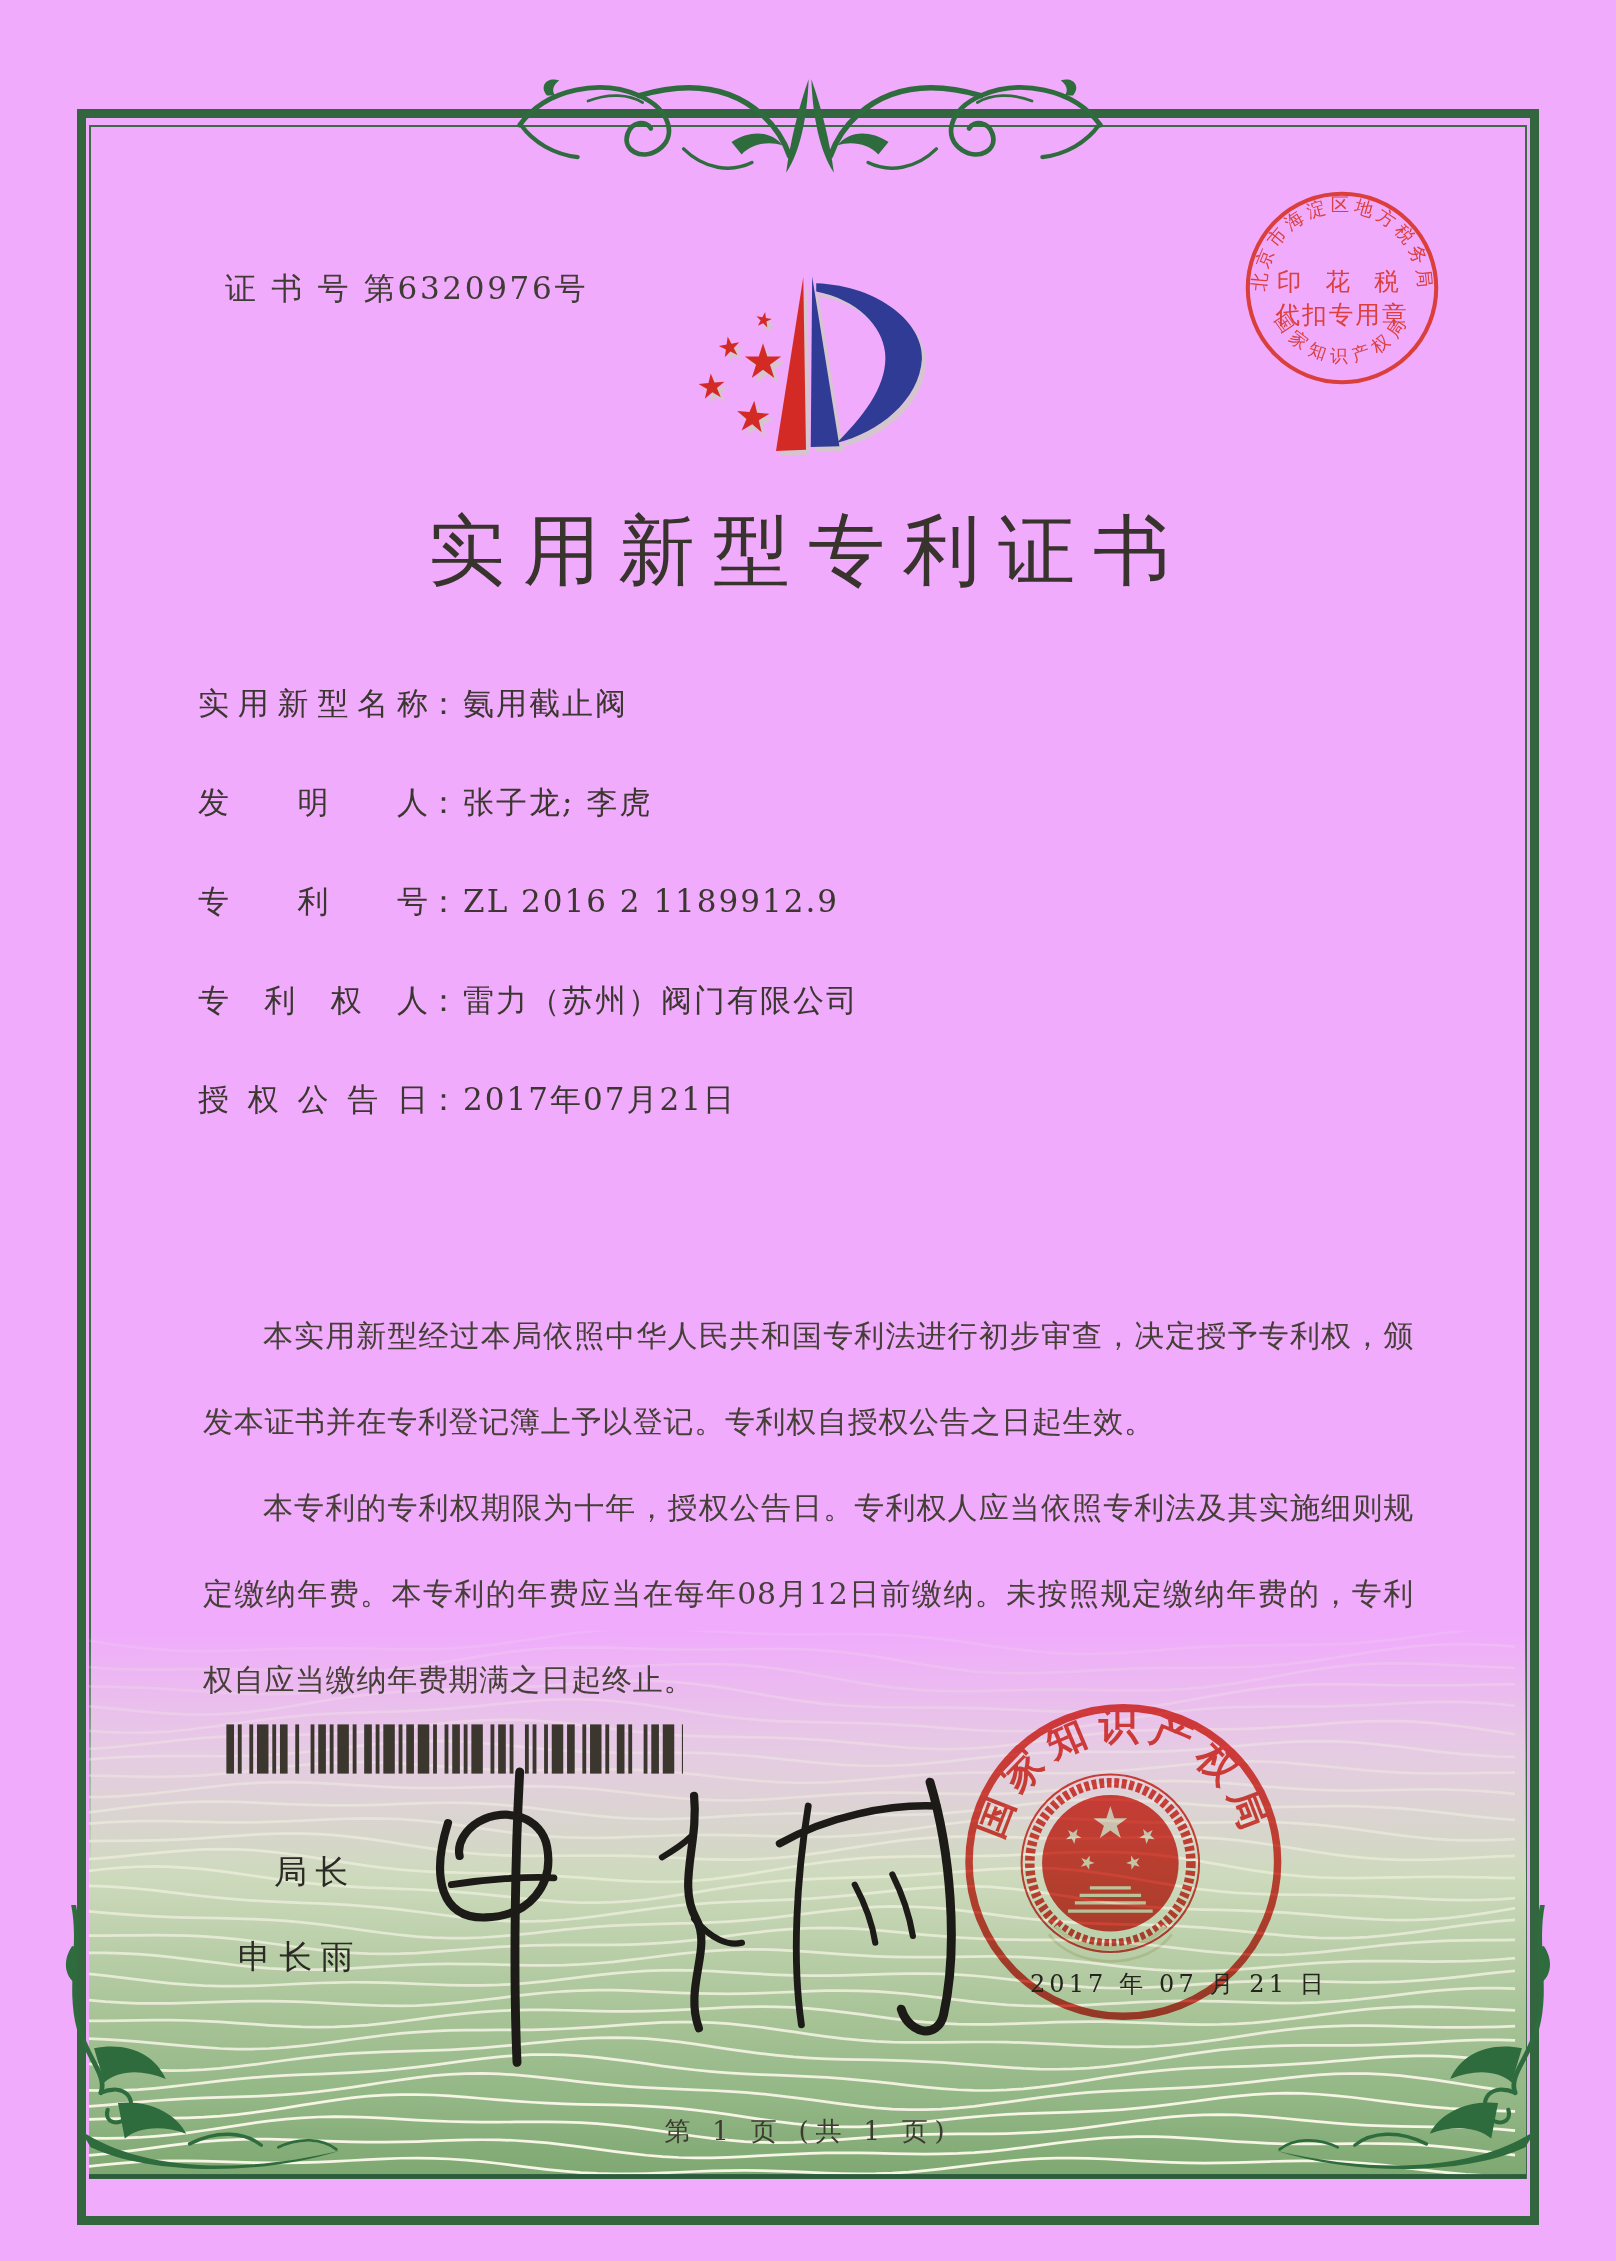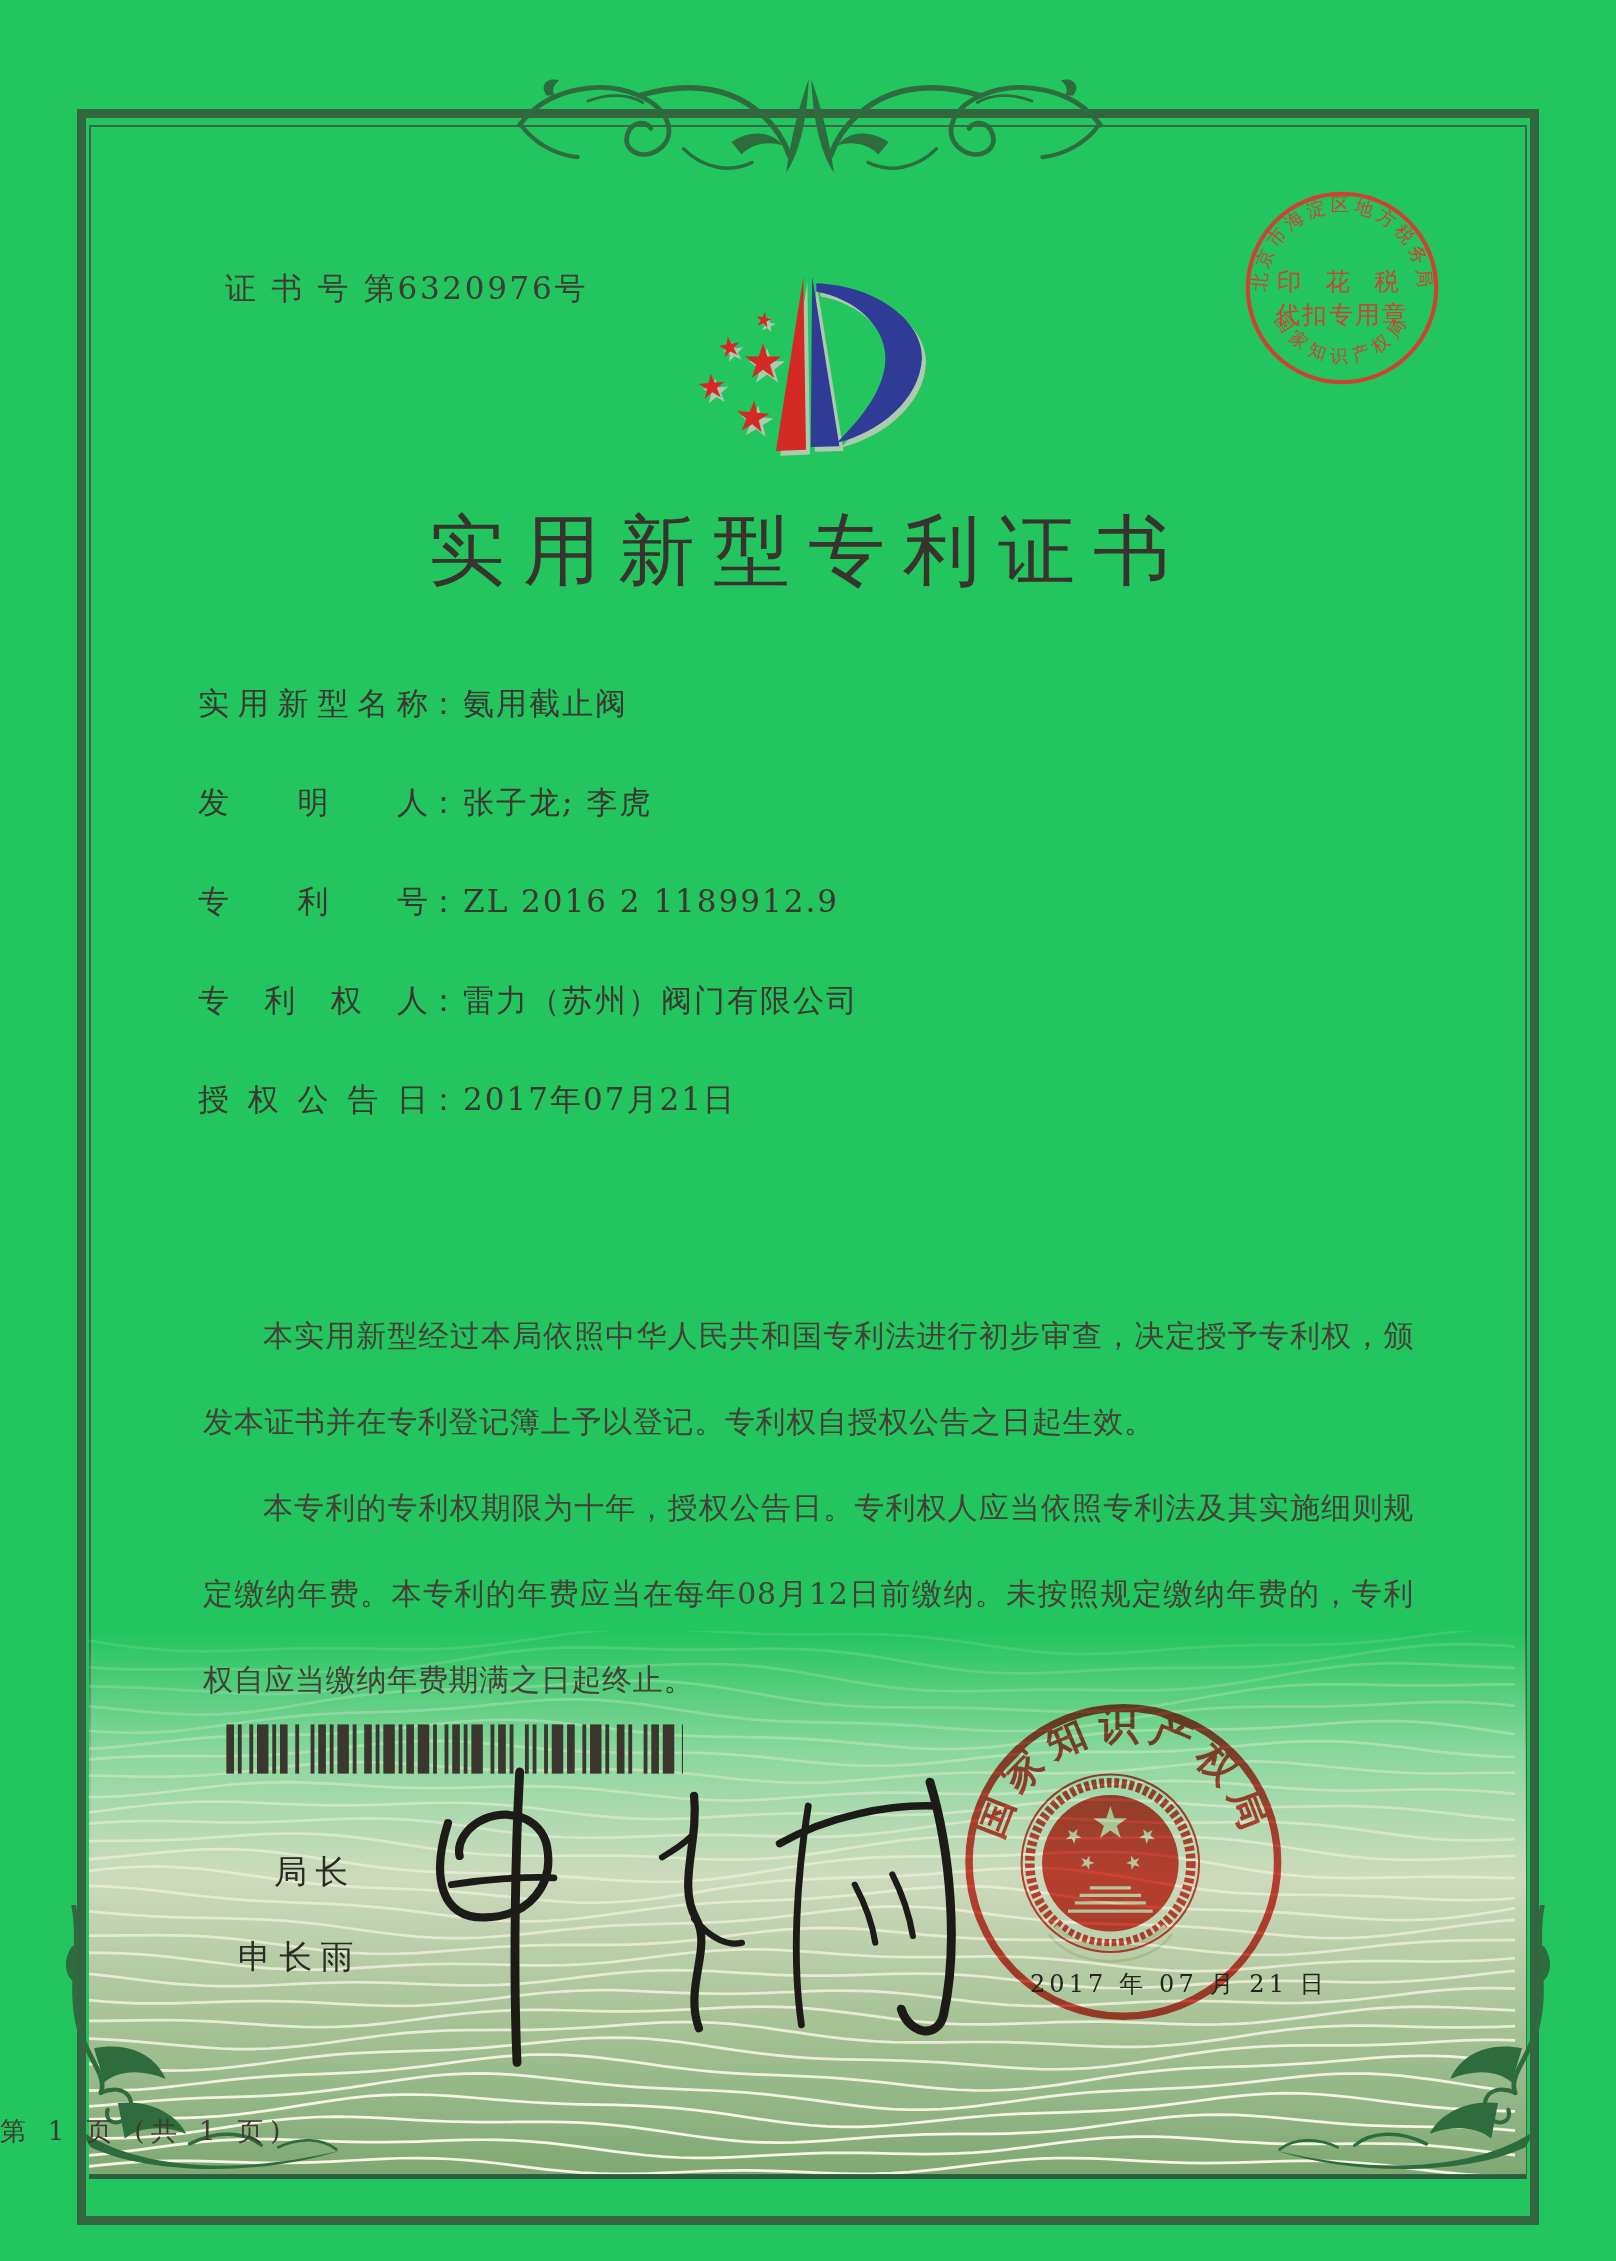--- a/index.html
+++ b/index.html
@@ -1,18 +1,18 @@
 <!DOCTYPE html>
 <html style="font-size:11px"><head>
 <meta charset="utf-8">
 <style>
   html,body{margin:0;padding:0;background:#e8e6d8;}
   .page{
     position:relative;width:1616px;height:2261px;overflow:hidden;
-    background:#22c55e;
+    background:#f0abfc;
     font-family:"DejaVu Serif","Liberation Serif",serif;
     color:#3a352f;
   }
   
   .frame-outer{position:absolute;left:77px;right:77px;top:109px;bottom:36px;
     border:9px solid #33663f;}
   .frame-inner{position:absolute;left:89px;right:89px;top:125px;bottom:82px;
     border:2px solid #3a6b45;}
   .abs{position:absolute;}
   .cert-no{left:225px;top:268px;font-size:31px;letter-spacing:2.7px;color:#403b35;}
@@ -29,21 +29,21 @@
   .waves{left:89px;top:1631px;z-index:1;}
   .corner-flourish{z-index:2;}
   .corner-left{left:53px;top:1905px;}
   .corner-right{right:53px;top:1905px;transform:scaleX(-1);}
   .barcode{left:225px;top:1723px;z-index:3;}
   .signer-title{left:238px;top:1850px;font-size:33px;letter-spacing:8.2px;color:#2c2a25;z-index:3;margin-left:36px;}
   .signer-name{left:238px;top:1935px;font-size:33px;letter-spacing:8.2px;color:#2c2a25;z-index:3;}
   .signature{left:383px;top:1741px;z-index:4;}
   .seal{left:953px;top:1694px;z-index:5;mix-blend-mode:multiply;opacity:.93;}
   .seal-date{left:989px;top:1968px;font-size:24px;letter-spacing:4.1px;color:#26231f;z-index:6;margin-left:41px;}
-  .footer{left:0;right:0;top:2114px;font-size:26px;
+  .footer{left:0;right:0;top:2114px;text-align:center;font-size:26px;
     letter-spacing:6.8px;color:#3c3a31;z-index:3;}
   .tax-stamp{left:1243px;top:189px;opacity:.95;}
   .logo{left:676px;top:271px;}
   .dragons{left:506px;top:60px;}
   text{font-family:"DejaVu Serif","Liberation Serif",serif;}
 </style>
 </head>
 <body>
 
 <div class="page">

